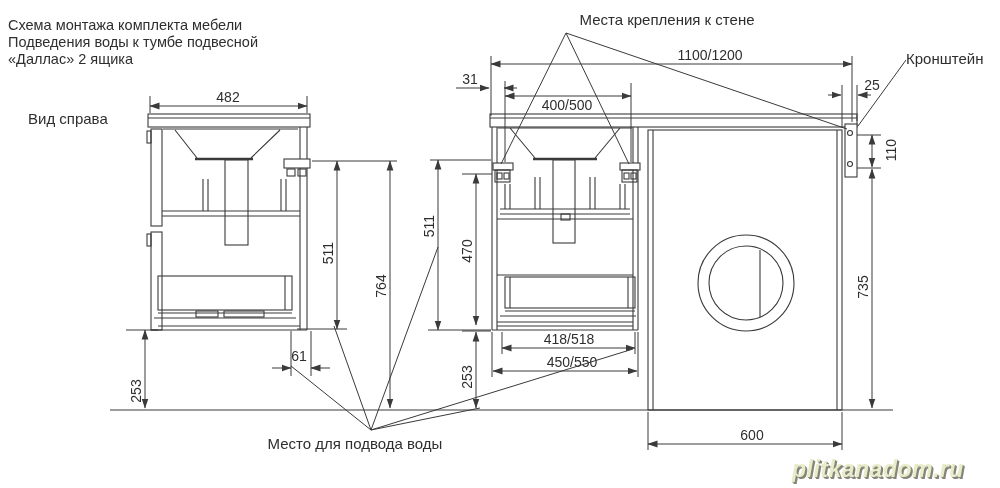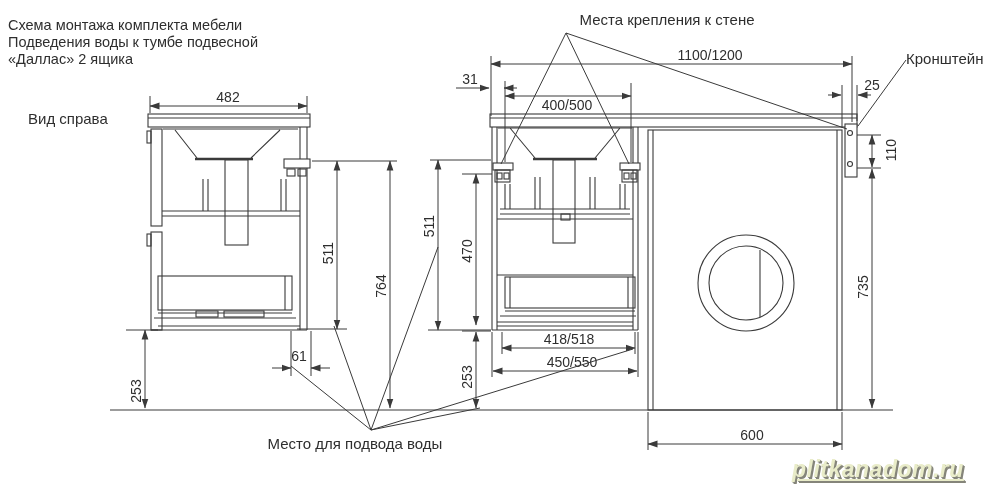--- a/index.html
+++ b/index.html
@@ -10,21 +10,21 @@
   .s2 {stroke:#3a3a3a;fill:none;stroke-width:2.3;}
   .sf {stroke:#3a3a3a;fill:#ffffff;stroke-width:1.1;}
   .d  {stroke:#3a3a3a;fill:none;stroke-width:1;}
   text{fill:#2e2e2e;}
   .ttl{font-size:14.5px;}
   .lbl{font-size:15px;}
   .dt {font-size:14px;}
   .mid{text-anchor:middle;}
   .wm{position:absolute;left:792px;top:456px;width:208px;
       font-size:23px;font-weight:bold;font-style:italic;letter-spacing:.5px;
-      color:#e9ecc9;text-shadow:2px 2px 0 #85857a,1px 1px 0 #9a9a8e;text-decoration:underline;}
+      color:#e9ecc9;text-shadow:2px 2px 0 #85857a,1px 1px 0 #9a9a8e;}
 </style>
 </head>
 <body>
 
 <div class="stage">
 <svg width="1000" height="488" viewBox="0 0 1000 488">
   <defs>
     <marker id="mE" viewBox="0 0 10 8" refX="9.5" refY="4" markerWidth="10" markerHeight="8" orient="auto">
       <path d="M0,0.6 L10,4 L0,7.4 Z" fill="#3a3a3a"></path>
     </marker>

